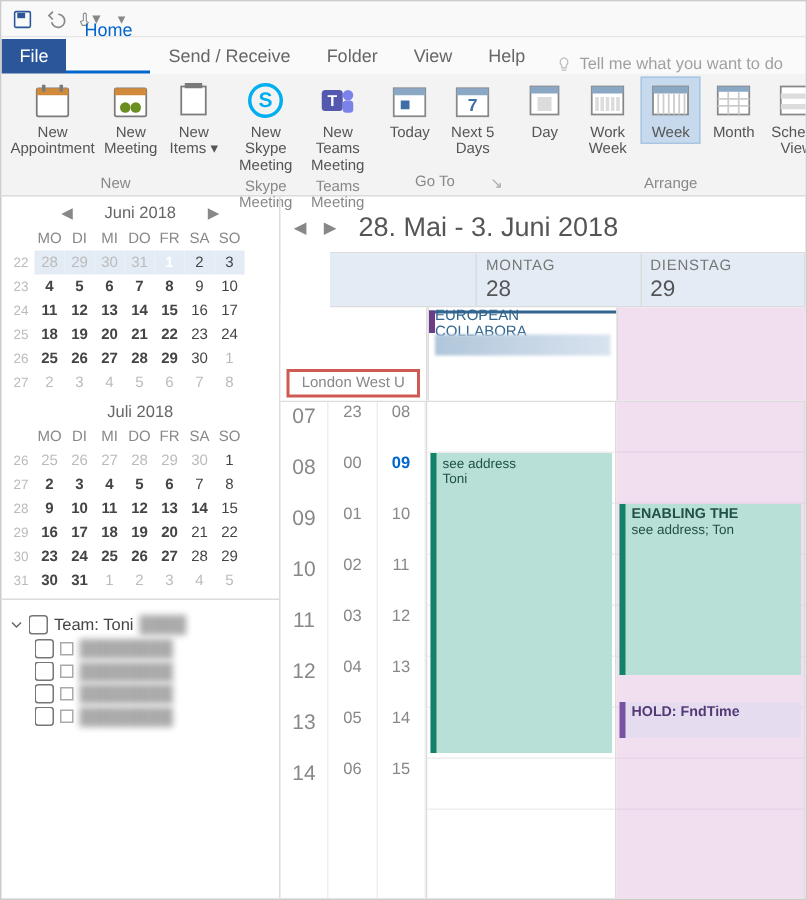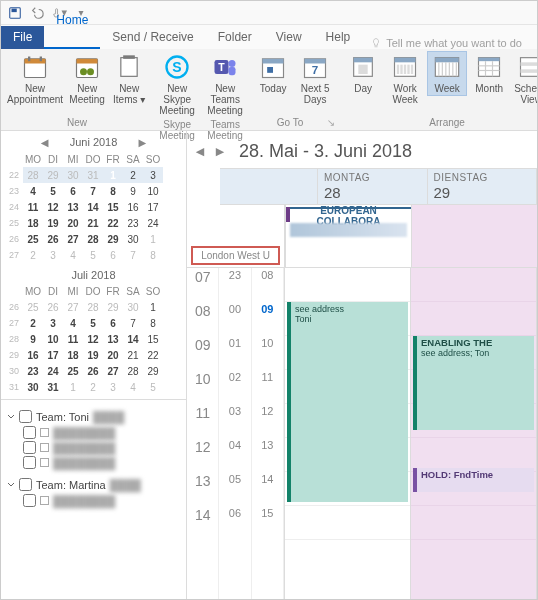--- a/index.html
+++ b/index.html
@@ -75,21 +75,21 @@
   .daycol{flex:1; min-width:0; border-right:1px solid var(--border);}
   .dayhdr{background:var(--light-blue);}
   .dayhdr-label{padding:3px 6px 1px; font-size:10px; color:#777; letter-spacing:0.5px;}
   .dayhdr-num{padding:0 6px 3px; font-size:15px; color:#555;}
   
   #allday{display:flex; border-bottom:1px solid var(--border);}
   #allday .time-gutter{background:#fff; position:relative;}
   .tz-box{position:absolute; bottom:2px; left:4px; right:4px; text-align:center; color:#888; font-size:10px; border:2px solid #cf5a53; padding:2px; background:#fff;}
   .allday-body{flex:1; display:flex;}
   .ad-item{flex:1; background:var(--pink); border-left:1px solid var(--border); position:relative; min-height:62px;}
-  .banner{position:absolute; top:2px; left:0; right:0; height:15px; background:#fff; color:var(--event-blue-text); font-size:10px; font-weight:700; display:flex; align-items:center; justify-content:flex-end; padding:0 4px; border-top:2px solid var(--event-blue-text);text-align:center;}
+  .banner{position:absolute; top:2px; left:0; right:0; height:15px; background:#fff; color:var(--event-blue-text); font-size:10px; font-weight:400; display:flex; align-items:center; justify-content:flex-end; padding:0 4px; border-top:2px solid var(--event-blue-text);}
   .banner .bar{position:absolute; left:0; top:-2px; bottom:0; width:4px; background:#6d3c87;}
   .bluebar{position:absolute; top:18px; left:4px; right:4px; height:14px; background:linear-gradient(90deg,#b0c6da,#d9e3ef); filter:blur(1px);}
   
   #grid{flex:1; display:flex; overflow:hidden; position:relative;}
   #times{width:98px; border-right:1px solid var(--border); display:flex;}
   .tcol{flex:1; border-right:1px solid #eee;}
   .tcell{height:34px; display:flex; align-items:flex-start; justify-content:center; padding-top:1px; color:#888; font-size:11px;}
   .tcell.big{font-size:14px;}
   .tcell.today{color:var(--accent); font-weight:700;}
   #gridcols{flex:1; display:flex; position:relative;}
@@ -463,28 +463,20 @@
         <div class="cal-item">
           <input type="checkbox" style="margin: 0px;">
           <span class="sw"></span>
           <span class="cal-blur">████████</span>
         </div>
         <div class="cal-item">
           <input type="checkbox" style="margin: 0px;">
           <span class="sw"></span>
           <span class="cal-blur">████████</span>
         </div>
-        <div class="cal-section">
-          <svg viewBox="0 0 8 8">
-            <path d="M1 2l3 3 3-3" fill="none" stroke="#666"></path>
-          </svg>
-          <input type="checkbox" style="margin: 0px;"> 
-          <span>Team: Martina</span>
-          <span class="cal-blur"> ████</span>
-        </div>
         <div class="cal-item">
           <input type="checkbox" style="margin: 0px;">
           <span class="sw"></span>
           <span class="cal-blur">████████</span>
         </div>
       </div>
   </div>
   <div id="content">
     <div id="chead">
       <div class="nav">
@@ -568,21 +560,21 @@
           </div>
         <div class="gcol" id="col-tue">
             <div class="slot"></div>
             <div class="slot"></div>
             <div class="slot"></div>
             <div class="slot"></div>
             <div class="slot"></div>
             <div class="slot"></div>
             <div class="slot"></div>
             <div class="slot"></div>
-            <div class="event" style="top: 68px; left: 2px; right: 2px; height: 94px;">
+            <div class="event" style="top: 68px; left: 2px; right: 2px; height: 114px;">
               <div class="t">ENABLING THE</div>
               <div class="d">see address; Ton</div>
             </div>
             <div class="event purple" style="top: 200px; left: 2px; right: 2px; height: 24px;">
               <div class="t">HOLD: FndTime</div>
               <div class="d"></div>
             </div>
           </div>
       </div>
     </div>

